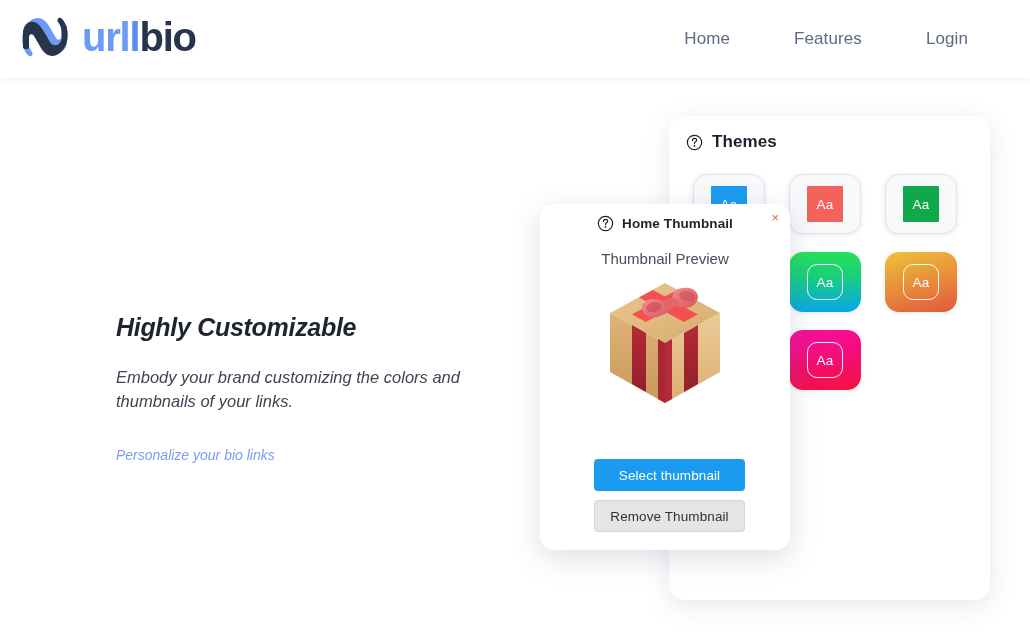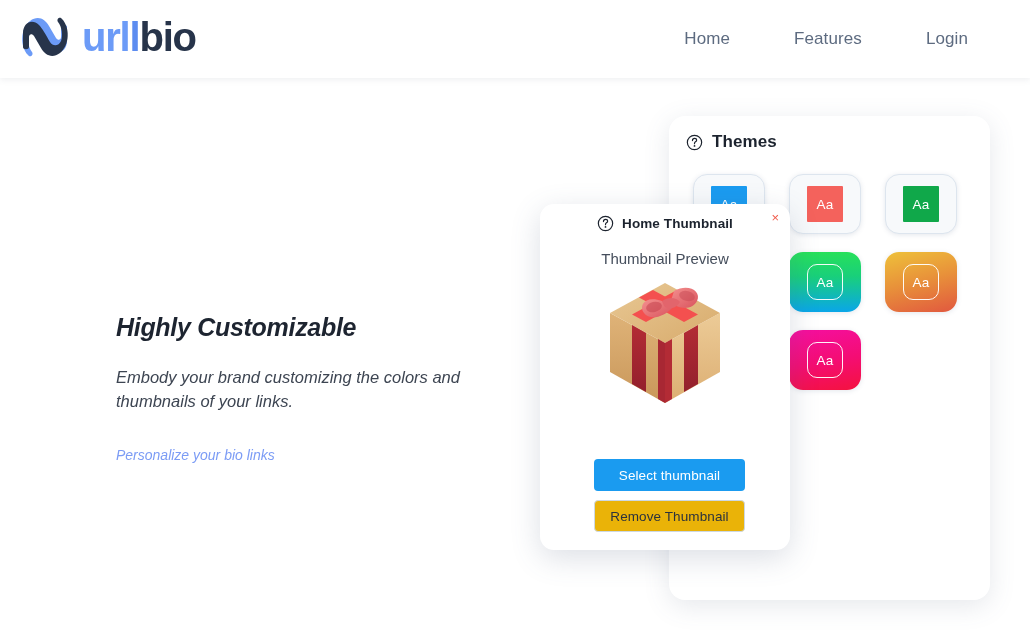--- a/index.html
+++ b/index.html
@@ -273,21 +273,21 @@
     align-items: center;
     justify-content: center;
     letter-spacing: 0.1px;
   }
   .btn-primary {
     background: #1a9bf0;
     color: #ffffff;
   }
   .btn-secondary {
     margin-top: 9px;
-    background: #eab308;
+    background: #e5e5e5;
     color: #2b323d;
     border: 1px solid #cdd8e3;
   }
 </style>
 </head>
 <body>
 
 <div class="header">
 
   <div class="brand">

